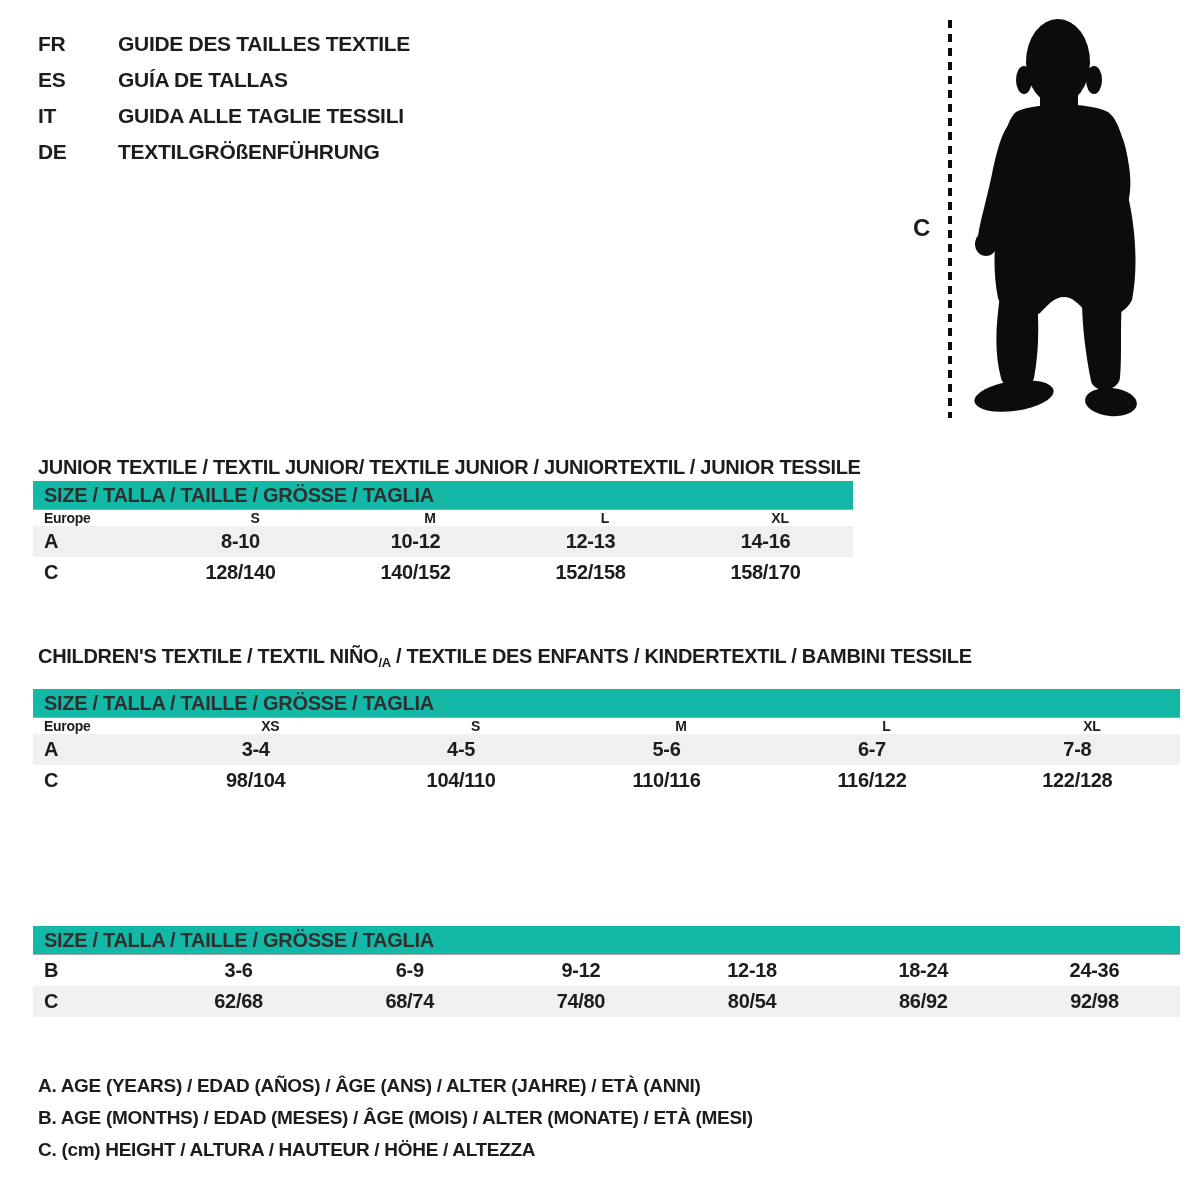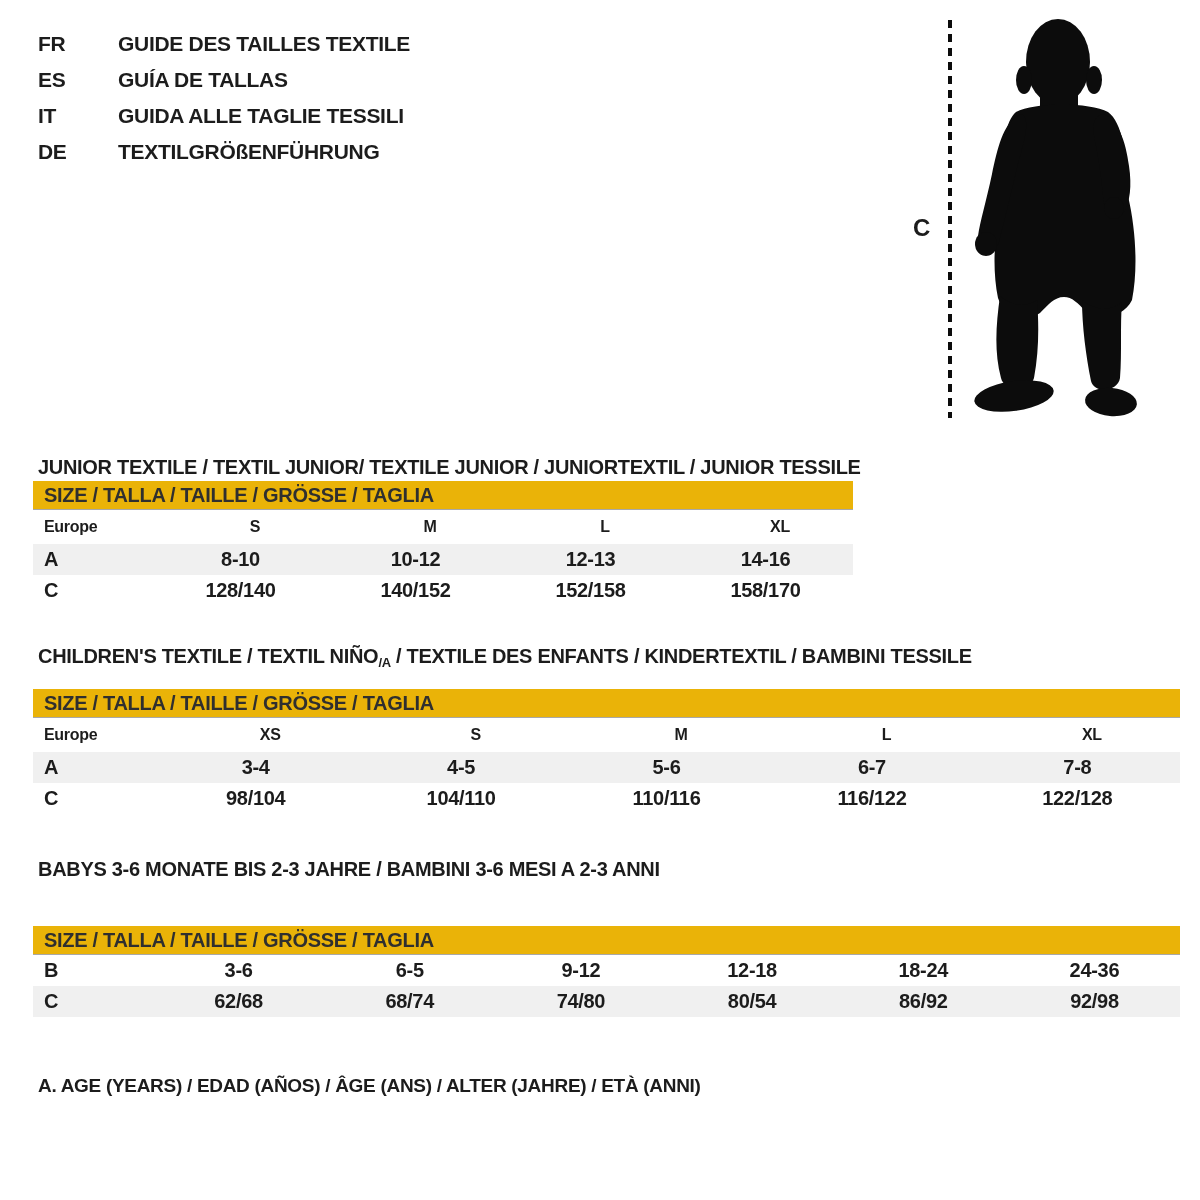--- a/index.html
+++ b/index.html
@@ -24,26 +24,26 @@
     background:repeating-linear-gradient(to bottom,#0c0c0c 0 8px,transparent 8px 14px);
   }
   .c-label{position:absolute;left:13px;top:214px;font-size:24px;}
   .sil{position:absolute;left:38px;top:8px;}
   
   .sec-heading{position:absolute;left:38px;font-size:20px;white-space:nowrap;}
   .sec-heading .subber{font-size:13px;vertical-align:-4px;}
   
   .stable{position:absolute;left:33px;}
   .band{
-    height:29px;line-height:29px;background:#eab308;color:#2f2f2f;
+    height:29px;line-height:29px;background:#14b8a6;color:#2f2f2f;
     font-size:20px;padding-left:11px;border-bottom:1px solid #a8a8a8;
     box-sizing:border-box;
   }
   .trow{display:flex;align-items:center;height:31px;font-size:20px;}
-  .trow.head{height:34px;font-size:16px;gap:29px;}
+  .trow.head{height:16px;font-size:14px;gap:29px;}
   .trow.alt{background:#f0f0f0;}
   .rlabel{width:120px;padding-left:11px;box-sizing:border-box;}
   .cell{flex:1;text-align:center;}
   
   .legend{position:absolute;left:38px;top:1070px;font-size:19px;}
   .legend div{height:32px;line-height:32px;}
 </style>
 </head>
 <body>
 
@@ -137,41 +137,42 @@
       <span class="rlabel">C</span>
       <span class="cell">98/104</span>
       <span class="cell">104/110</span>
       <span class="cell">110/116</span>
       <span class="cell">116/122</span>
       <span class="cell">122/128</span>
     </div>
   </div>
 
   <div class="sec-heading" style="top:853px;line-height:32px;">
-    <div>BABYS 3-6 MONATE BIS 2-3 JAHRE / BAMBINI 3-6 MESI A 2-3 ANNI</div>
   </div>
   <div class="stable" style="top:926px;width:1147px;">
     <div class="band">SIZE / TALLA / TAILLE / GRÖSSE / TAGLIA</div>
     <div class="trow">
       <span class="rlabel">B</span>
       <span class="cell">3-6</span>
-      <span class="cell">6-5</span>
+      <span class="cell">6-9</span>
       <span class="cell">9-12</span>
       <span class="cell">12-18</span>
       <span class="cell">18-24</span>
       <span class="cell">24-36</span>
     </div>
     <div class="trow alt">
       <span class="rlabel">C</span>
       <span class="cell">62/68</span>
       <span class="cell">68/74</span>
       <span class="cell">74/80</span>
       <span class="cell">80/54</span>
       <span class="cell">86/92</span>
       <span class="cell">92/98</span>
     </div>
   </div>
 
   <div class="legend">
     <div>A. AGE (YEARS) / EDAD (AÑOS) / ÂGE (ANS) / ALTER (JAHRE) / ETÀ (ANNI)</div>
+    <div>B. AGE (MONTHS) / EDAD (MESES) / ÂGE (MOIS) / ALTER (MONATE) / ETÀ (MESI)</div>
+    <div>C. (cm) HEIGHT / ALTURA / HAUTEUR / HÖHE / ALTEZZA</div>
   </div>
 
 </div>
 
 </body></html>

